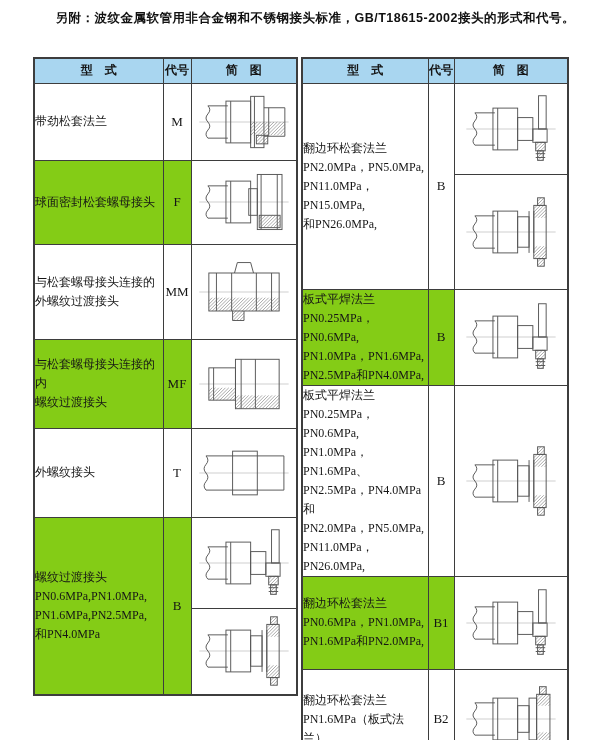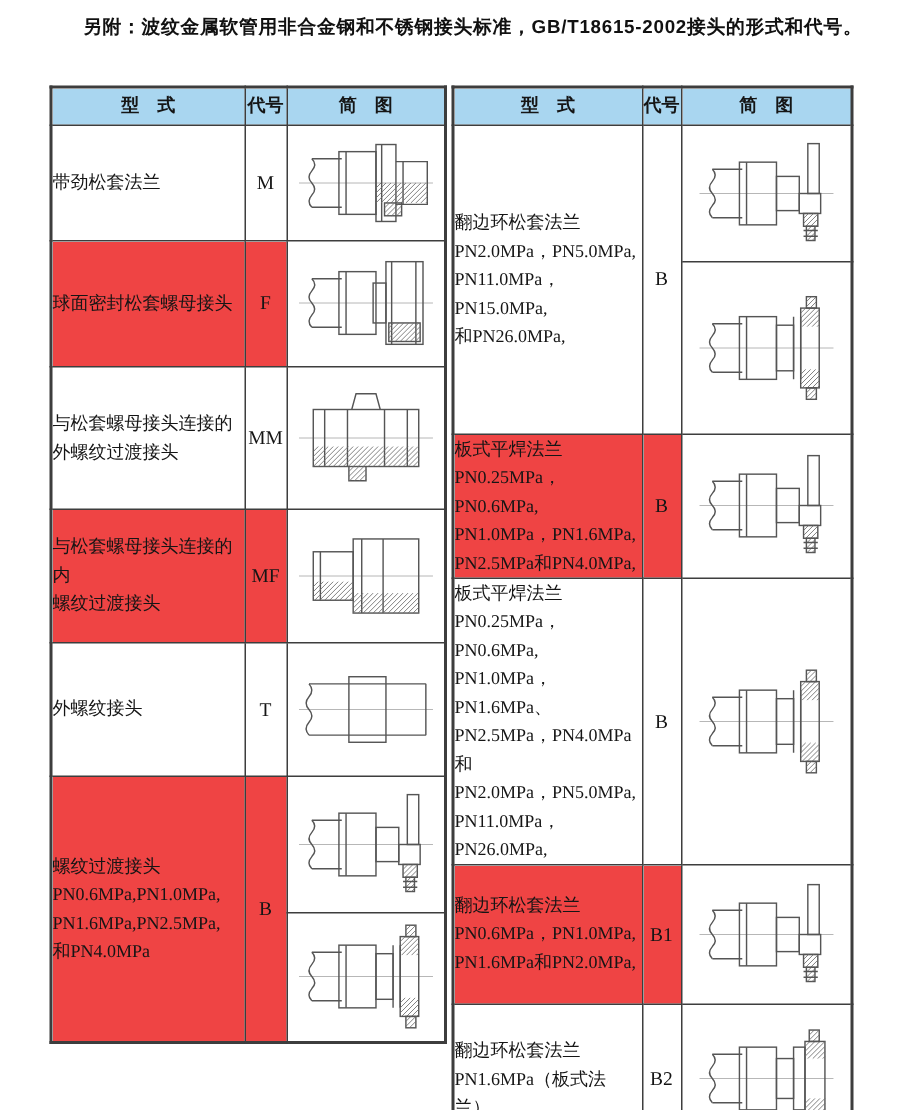--- a/index.html
+++ b/index.html
@@ -8,21 +8,21 @@
     font-family:"Liberation Sans",sans-serif;letter-spacing:0.5px;text-align:right;}
   table.t{position:absolute;border-collapse:collapse;table-layout:fixed;background:#fff;
     border:2px solid #3d3d3d;color:#151515;}
   table.t td{border:1px solid #3d3d3d;padding:0;overflow:hidden;}
   tr.hd td{background:#a9d6f0;text-align:center;vertical-align:middle;font-weight:bold;
     font-size:12px;font-family:"Liberation Sans",sans-serif;}
   td.ty{font-family:"Liberation Serif",serif;font-size:12px;line-height:19px;
     padding:4px 3px 4px 7px;white-space:pre-line;vertical-align:middle;}
   td.cd{font-family:"Liberation Serif",serif;font-size:13px;text-align:center;vertical-align:middle;}
   td.dg{text-align:center;vertical-align:middle;background:#fff;}
-  td.hl{background:#ef4444;}
+  td.hl{background:#84cc16;}
   td.dg svg{display:block;margin:0 auto;}
 </style>
 </head>
 <body>
 
 <div class="page-title">另附：波纹金属软管用非合金钢和不锈钢接头标准，GB/T18615-2002接头的形式和代号。</div>
 
 <table class="t" style="left:33px;top:57px;width:263px;">
   <colgroup>
       <col style="width:129px">

